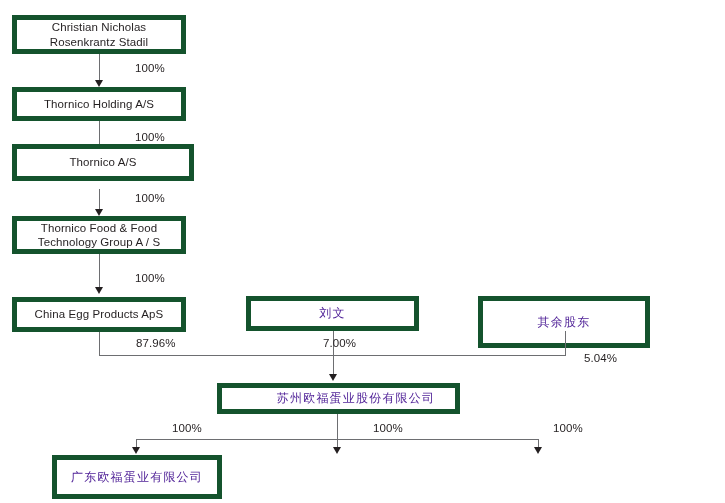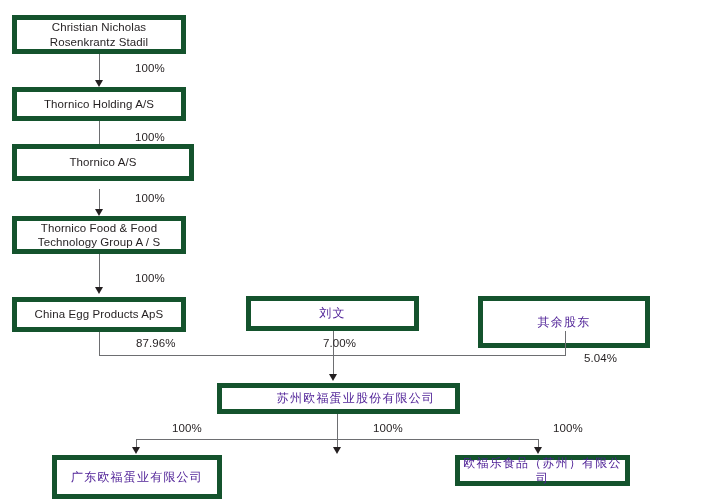--- a/index.html
+++ b/index.html
@@ -156,17 +156,14 @@
 
   <div class="pct" style="left:141px; top:422px;">100%</div>
   <div class="pct" style="left:342px; top:422px;">100%</div>
   <div class="pct" style="left:522px; top:422px;">100%</div>
 
   <div class="node cjk" style="left:52px; top:455px; width:170px; height:44px;">
     <span class="label">广东欧福蛋业有限公司</span>
   </div>
 
 
-  <div class="node cjk" style="left:455px; top:455px; width:175px; height:31px;">
-    <span class="label">欧福乐食品（苏州）有限公司</span>
-  </div>
 
 </div>
 
 </body></html>

